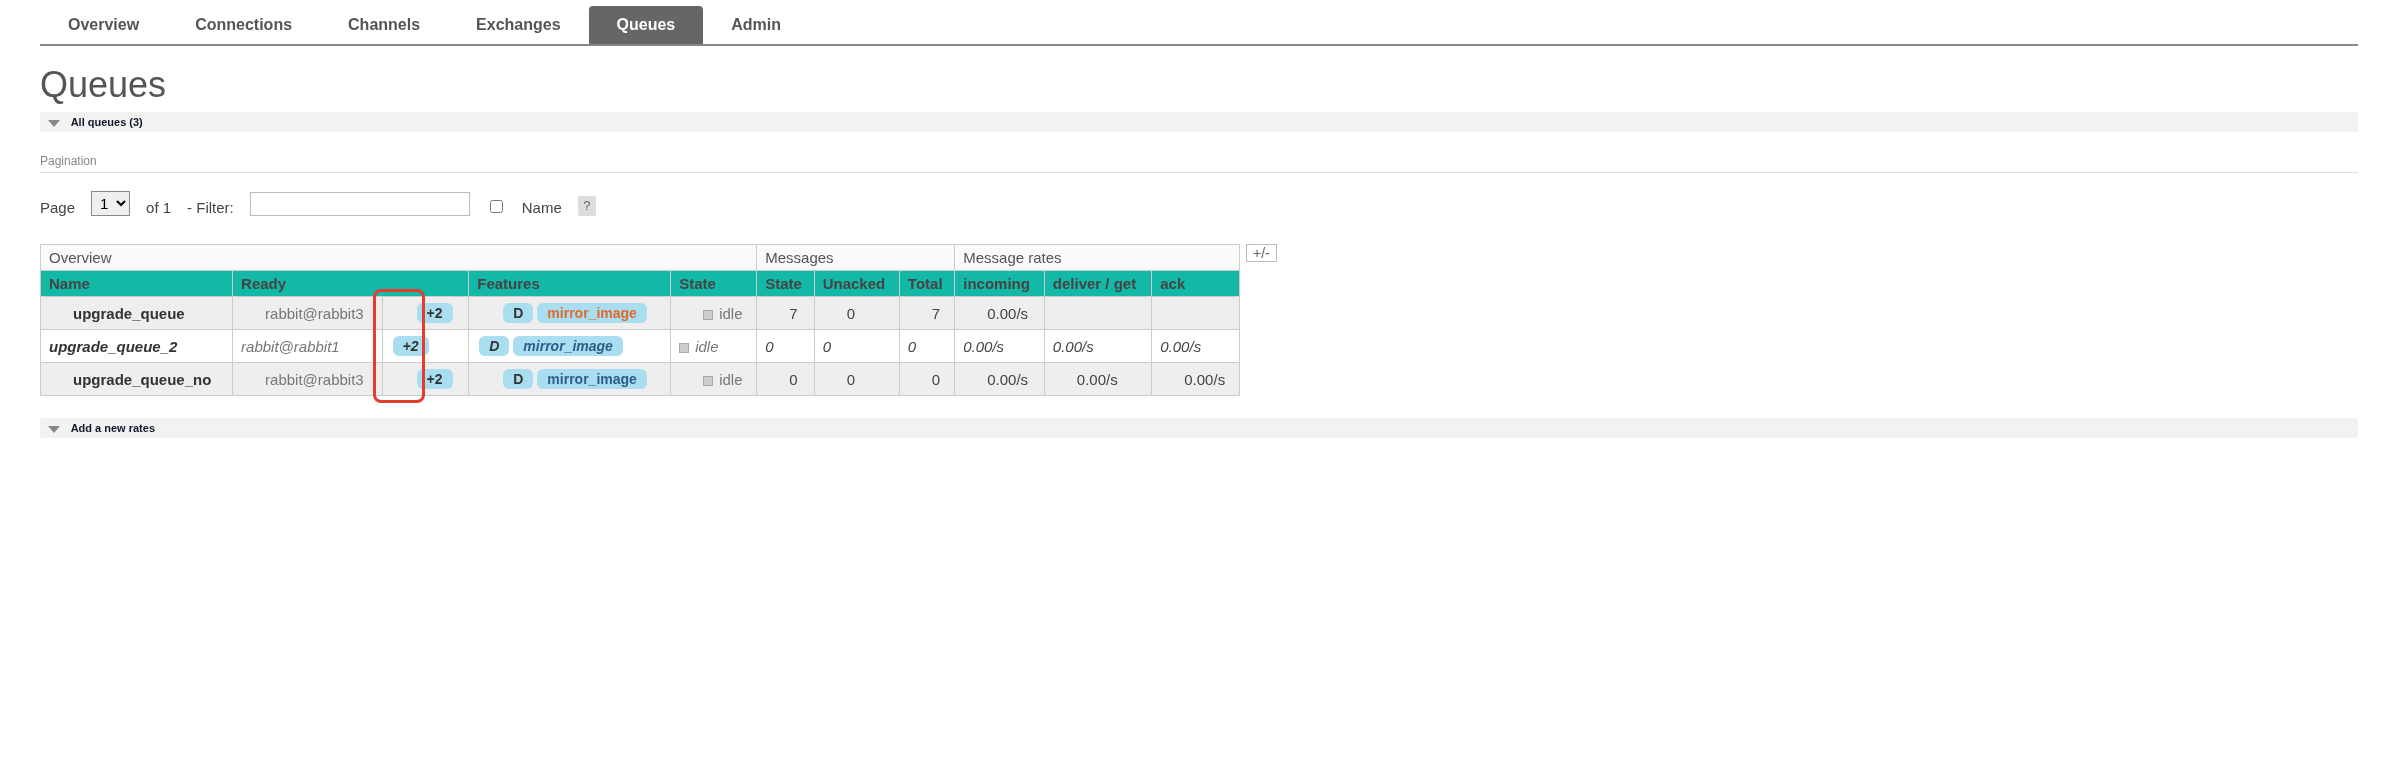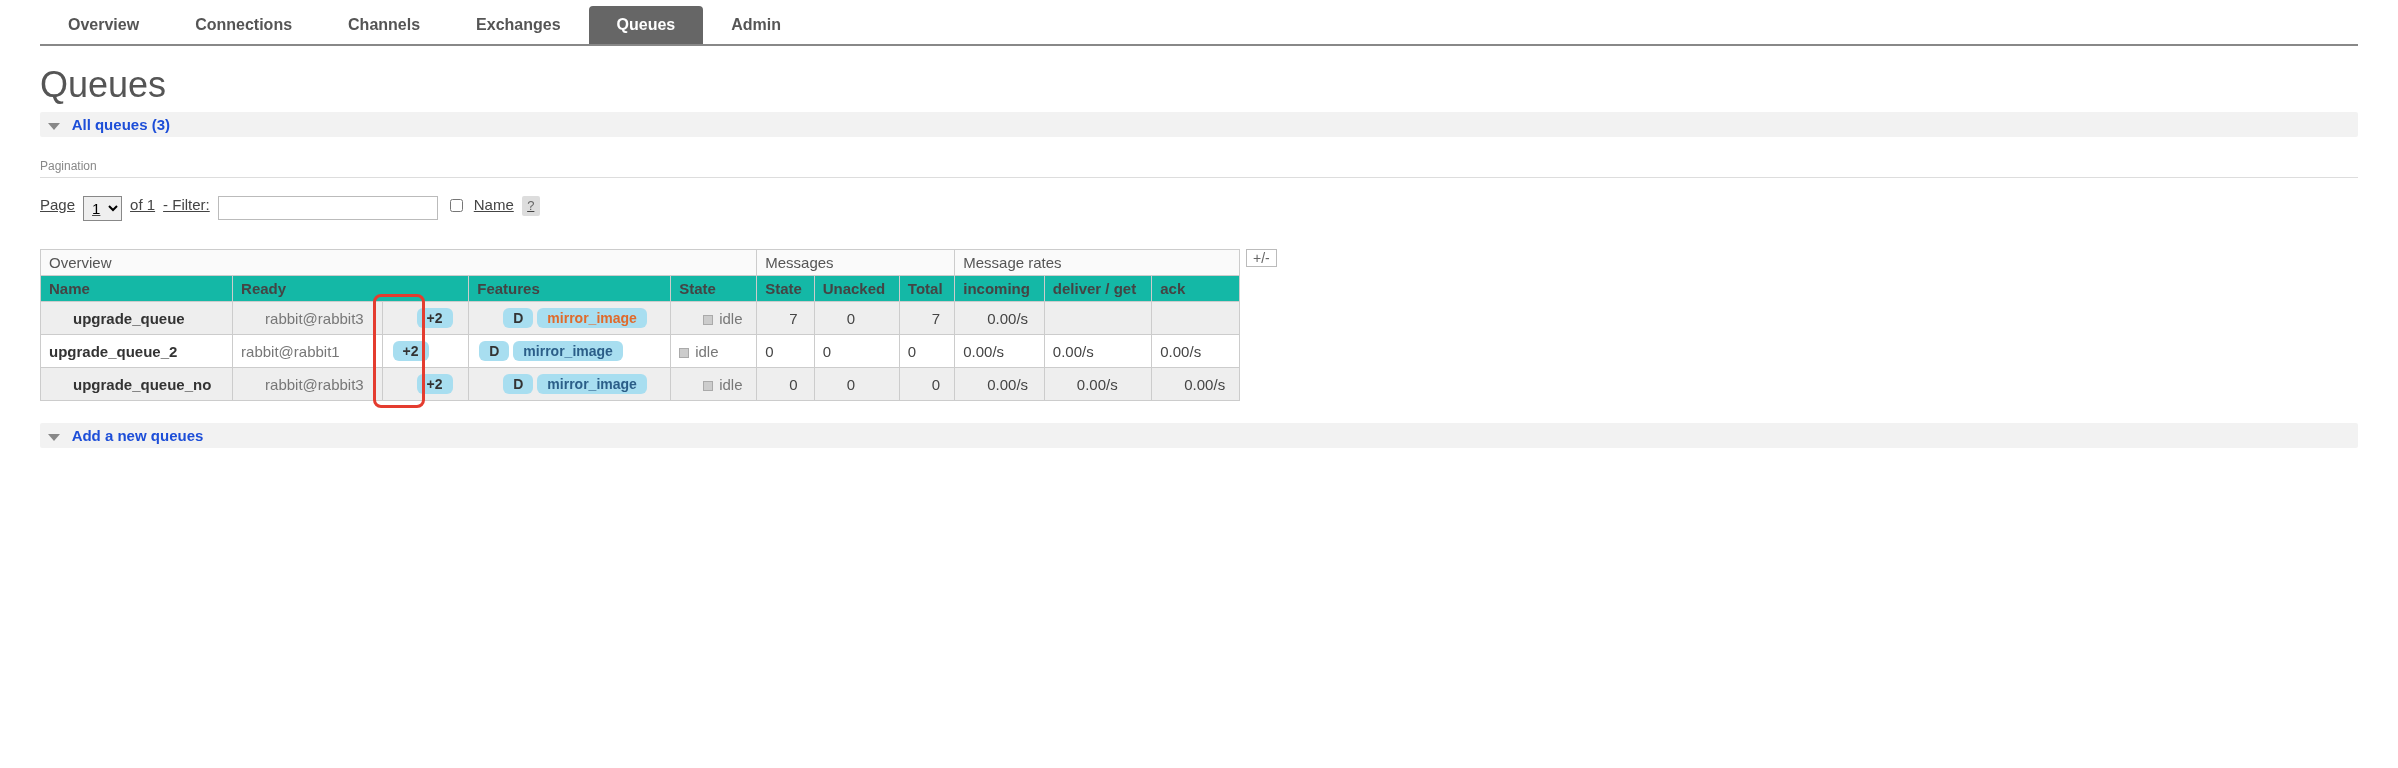--- a/index.html
+++ b/index.html
@@ -30,22 +30,22 @@
   h1 {
     font-weight: normal;
     color: #555;
     font-size: 36px;
     margin: 18px 0 6px 0;
   }
   .section-header {
     background: #f2f2f2;
     padding: 4px 8px;
     font-weight: bold;
-    font-size: 15px;
-    color: #1d4ed8;
+    font-size: 11px;
+    color: #0f172a;
     border-radius: 2px;
   }
   .section-header .caret {
     display: inline-block;
     width: 0; height: 0;
     border-left: 6px solid transparent;
     border-right: 6px solid transparent;
     border-top: 7px solid #888;
     margin-right: 8px;
     vertical-align: middle;
@@ -55,23 +55,22 @@
     font-size: 12px;
     margin: 22px 0 4px 0;
     border-bottom: 1px solid #ddd;
     padding-bottom: 4px;
   }
   .page-row {
     margin: 18px 0 28px 0;
     font-size: 15px;
     color: #444;
     display: flex;
-    align-items: flex-start;
-    gap: 8px;
-    text-decoration: underline;
+    align-items: flex-end;
+    gap: 16px;
   }
   .page-row select {
     font-size: 15px;
     padding: 2px 4px;
     border: 1px solid #888;
   }
   .page-row input[type=text] {
     width: 220px;
     height: 24px;
     border: 1px solid #bbb;
@@ -104,21 +103,21 @@
     background: #fafafa;
     font-weight: normal;
     color: #555;
   }
   table.queues thead .col-row th {
     background: #14b8a6;
     font-weight: bold;
     color: #444;
   }
   table.queues tbody tr.odd  td { background: #eee; padding-left: 32px; }
-  table.queues tbody tr.even td { background: #fff; }
+  table.queues tbody tr.even td { background: #fff; font-style: italic; }
   .name-cell { font-weight: bold; color: #333; }
   .node-cell { color: #777; }
   .tag {
     display: inline-block;
     background: #a8def0;
     color: #333;
     border-radius: 6px;
     padding: 2px 10px;
     font-weight: bold;
     font-size: 14px;
@@ -254,14 +253,14 @@
           <td class="num">0.00/s</td>
         </tr>
       </tbody>
   </table>
   <span class="plusminus">+/-</span>
   <div class="annot" id="red-box" style="left: 333.125px; top: 45px; width: 51.9688px; height: 114px;"></div>
 </div>
 
 <div class="section-header add-section">
   <span class="caret"></span>
-  <span>Add a new queues</span>
+  <span>Add a new rates</span>
 </div>
 
 </body></html>

